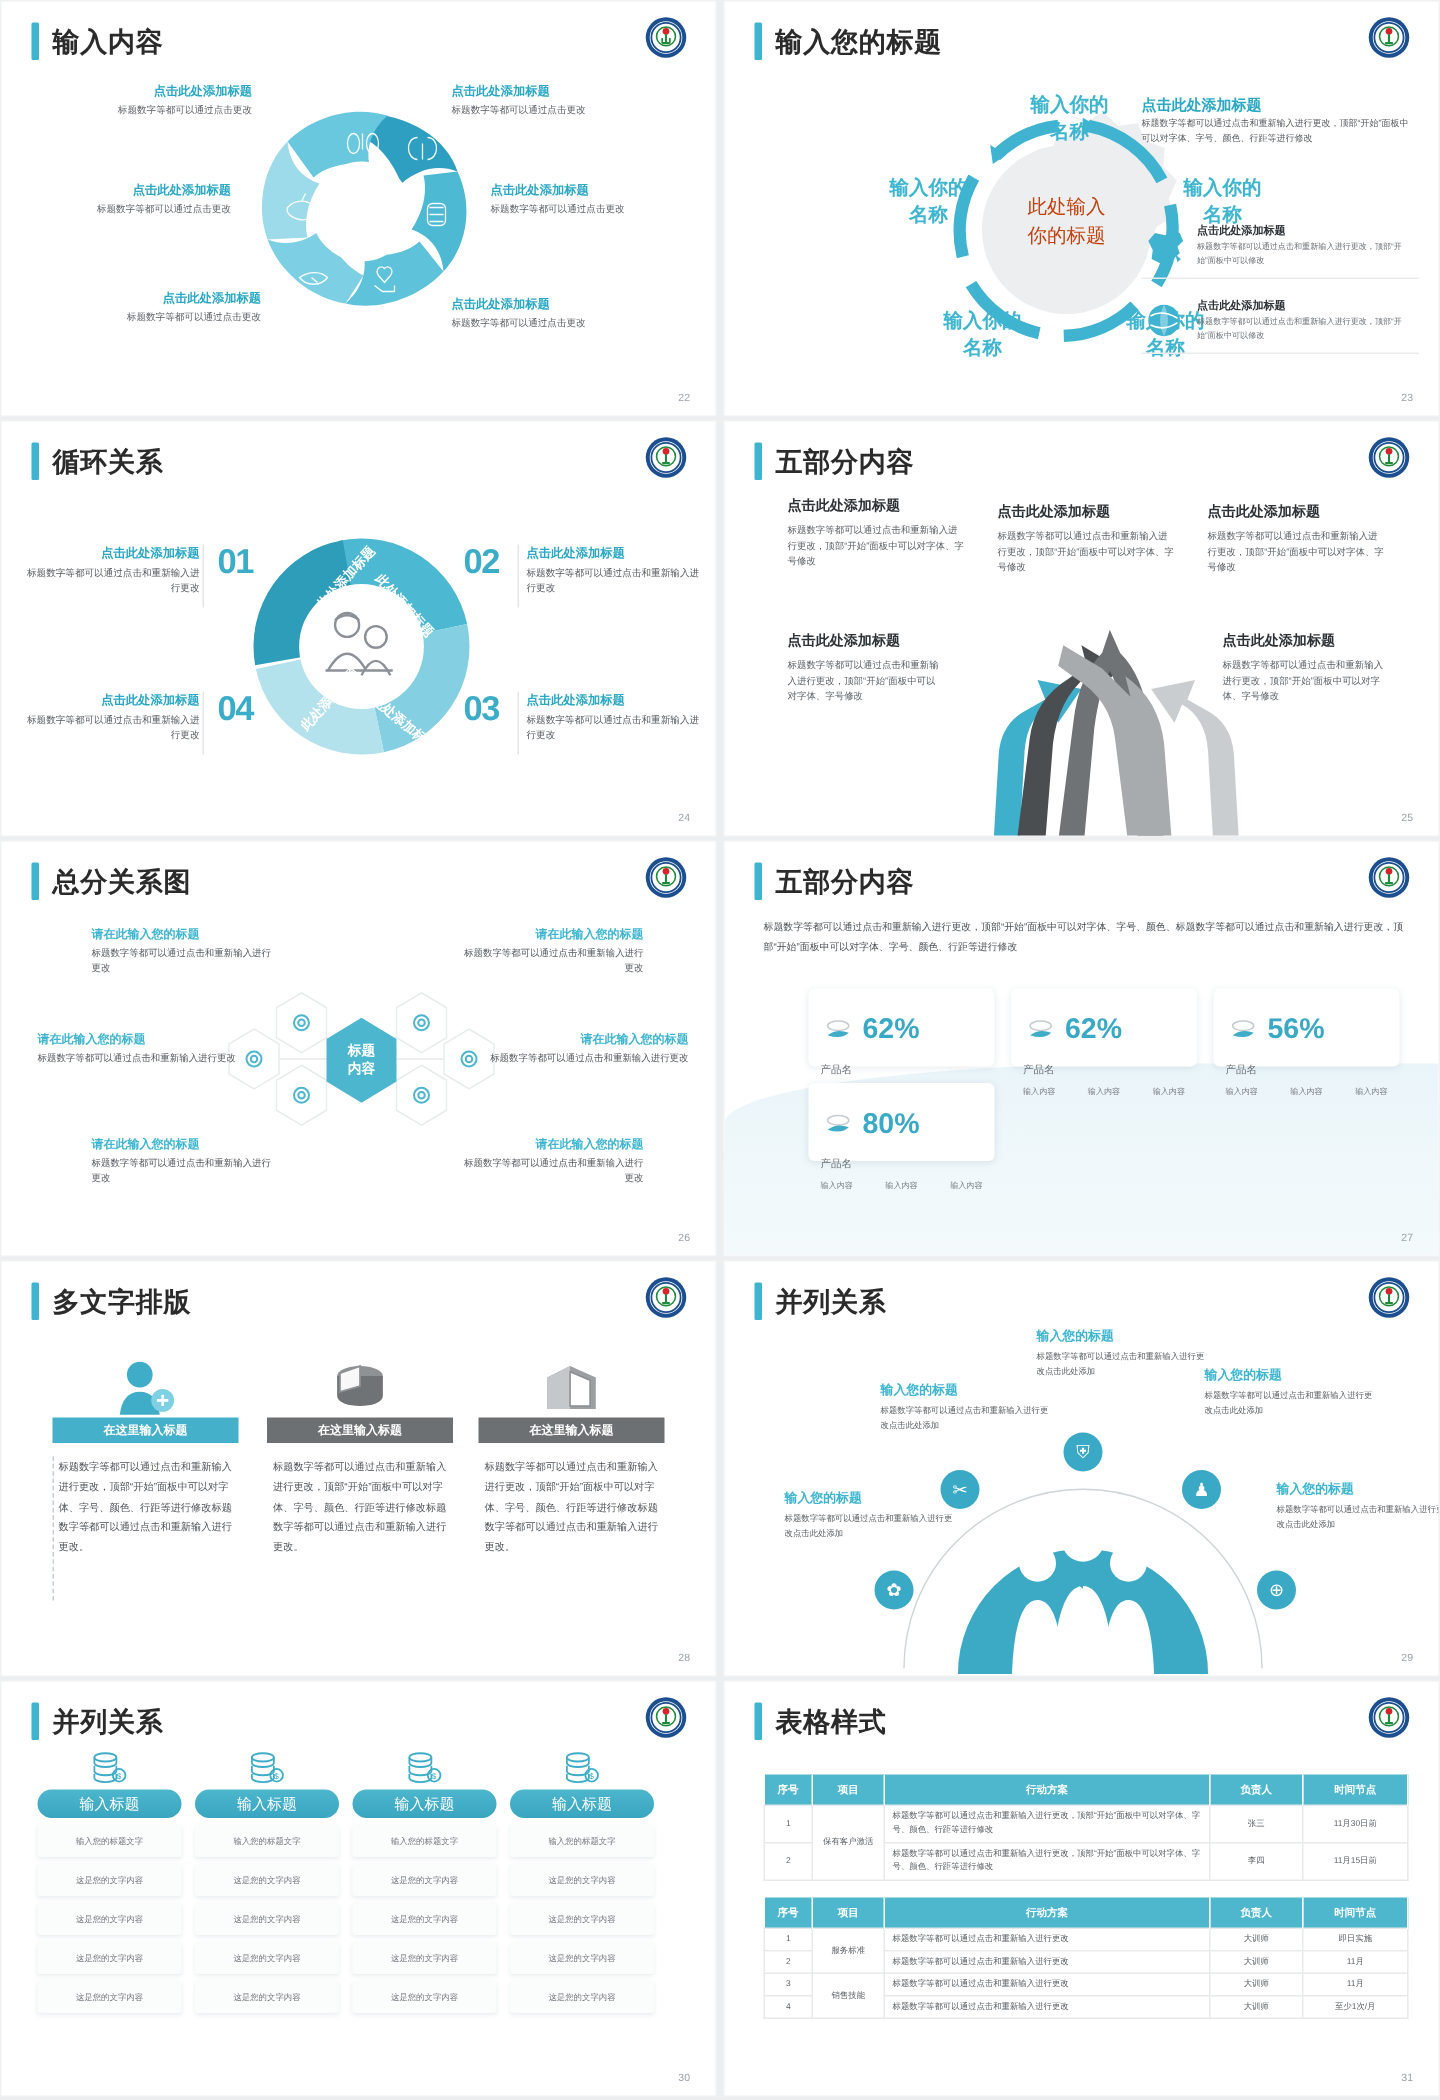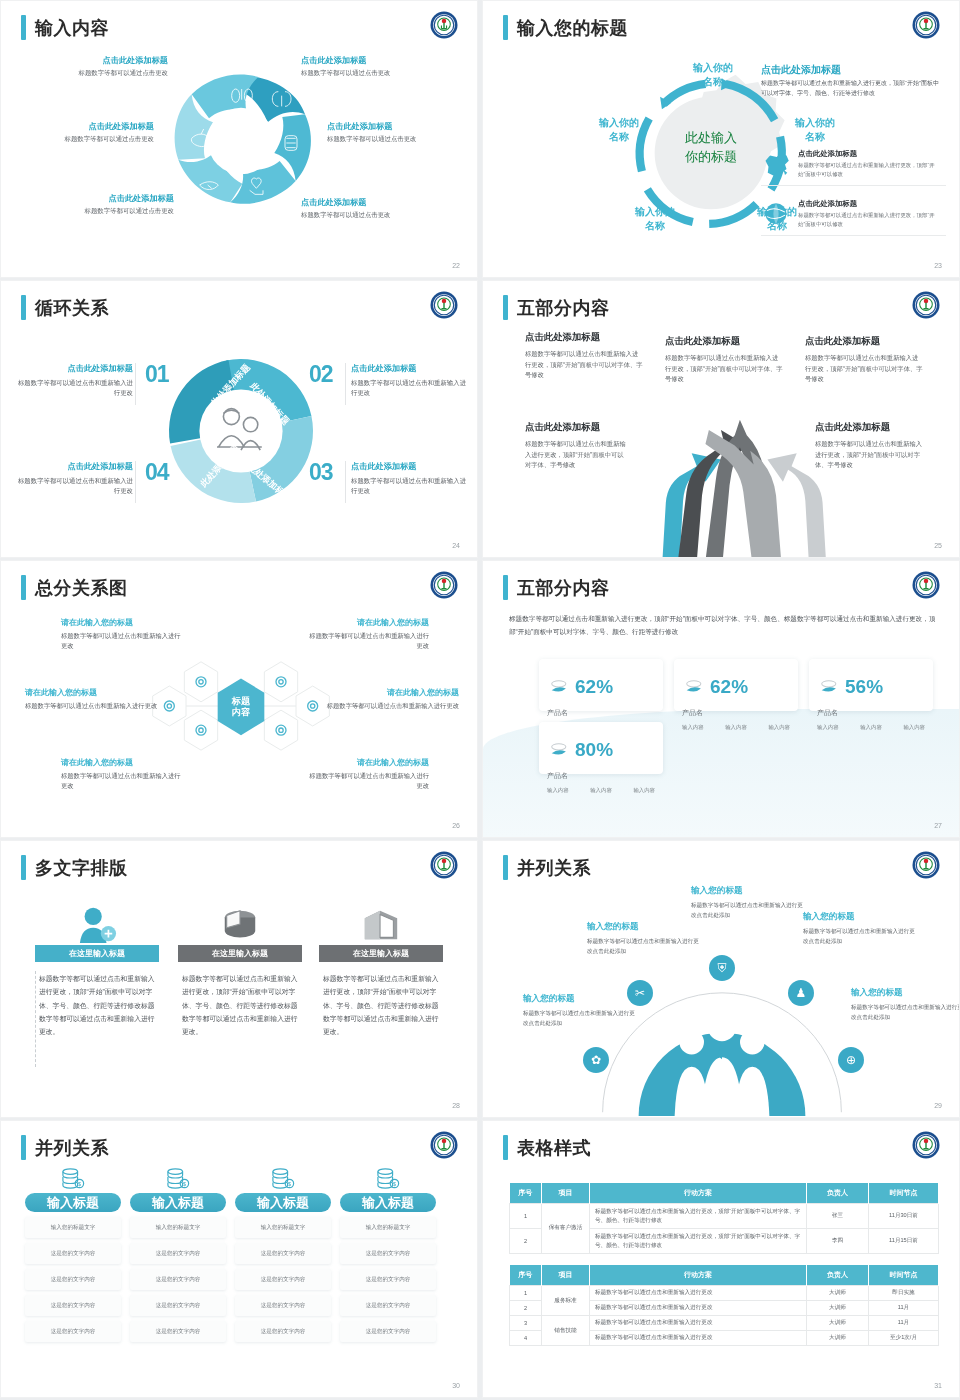--- a/index.html
+++ b/index.html
@@ -30,22 +30,22 @@
   .pgno { position: absolute; right: 17px; bottom: 8px; font-size: 7px; color: #9aa1a6; }
 
   
   .s22 .lbl { position: absolute; width: 135px; }
   .s22 .lbl .t { font-size: 8.2px; font-weight: bold; color: #2ba8c4; margin-bottom: 3px; }
   .s22 .lbl .d { font-size: 6.4px; color: #5a5f64; }
   .s22 .lbl.r { text-align: right; }
   .s22 .lbl.l { text-align: left; }
 
   
-  .s23 .ring-lbl { position: absolute; text-align: center; font-size: 10px; font-weight: bold; color: #3fb6d0; line-height: 1.35; width: 60px; }
-  .s23 .center-t { position: absolute; left: 168px; top: 128px; width: 120px; text-align: center; font-size: 13px; color: #15803d; line-height: 1.45; }
+  .s23 .ring-lbl { position: absolute; text-align: center; font-size: 13px; font-weight: bold; color: #3fb6d0; line-height: 1.35; width: 60px; }
+  .s23 .center-t { position: absolute; left: 168px; top: 128px; width: 120px; text-align: center; font-size: 13px; color: #c2410c; line-height: 1.45; }
   .s23 .rhead { position: absolute; left: 278px; top: 62px; font-size: 10px; font-weight: bold; color: #2ba8c4; }
   .s23 .rbody { position: absolute; left: 278px; top: 78px; width: 180px; font-size: 6px; color: #565b60; line-height: 1.65; }
   .s23 .item { position: absolute; left: 278px; width: 185px; border-bottom: 1px solid #e9ebec; padding-bottom: 7px; display: flex; gap: 7px; }
   .s23 .item .ic { width: 30px; flex: 0 0 30px; }
   .s23 .item .tt { font-size: 7.4px; font-weight: bold; color: #2f3438; margin-bottom: 2px; }
   .s23 .item .dd { font-size: 5.4px; color: #6b7075; line-height: 1.6; }
 
   
   .s24 .side { position: absolute; width: 118px; }
   .s24 .side .t { font-size: 8.2px; font-weight: bold; color: #2ba8c4; margin-bottom: 4px; }
@@ -86,21 +86,21 @@
   
   .s29 .blk { position: absolute; width: 112px; }
   .s29 .blk .t { font-size: 8.6px; font-weight: bold; color: #3fb6d0; margin-bottom: 4px; }
   .s29 .blk .d { font-size: 5.6px; color: #5c6165; line-height: 1.7; }
   .s29 .icon-c { position: absolute; width: 26px; height: 26px; border-radius: 50%; background: #3aa9c6; display: flex; align-items: center; justify-content: center; color: #fff; font-size: 12px; }
 
   
   .s30 .cols { position: absolute; left: 24px; top: 46px; display: flex; gap: 9px; }
   .s30 .col { width: 96px; }
   .s30 .coin { height: 22px; display: flex; align-items: center; justify-content: center; }
-  .s30 .pill { margin-top: 4px; height: 19px; border-radius: 11px; background: linear-gradient(180deg,#4cb6cd,#3aa5c0); color: #fff; font-size: 13px; font-weight: bold; display: flex; align-items: center; justify-content: center; }
+  .s30 .pill { margin-top: 4px; height: 19px; border-radius: 11px; background: linear-gradient(180deg,#4cb6cd,#3aa5c0); color: #fff; font-size: 10px; font-weight: normal; display: flex; align-items: center; justify-content: center; }
   .s30 .cell { margin-top: 5px; height: 21px; background: #fbfcfc; box-shadow: 0 1px 3px rgba(120,140,155,.16); border-radius: 2px; display: flex; align-items: center; justify-content: center; font-size: 5.6px; color: #71777c; }
 
   
   .s31 table { position: absolute; border-collapse: collapse; font-size: 5.6px; }
   .s31 table.t1 { left: 26px; top: 62px; width: 430px; }
   .s31 table.t2 { left: 26px; top: 144px; width: 430px; }
   .s31 th { background: #4eb7cd; color: #fff; font-size: 7px; font-weight: bold; padding: 5px 3px; text-align: center; border-right: 1px solid #fff; }
   .s31 td { border: 1px solid #e7e9ea; padding: 3px 5px; color: #5b6065; vertical-align: middle; }
   .s31 td.c { text-align: center; }
   .s31 .act { line-height: 1.6; }

